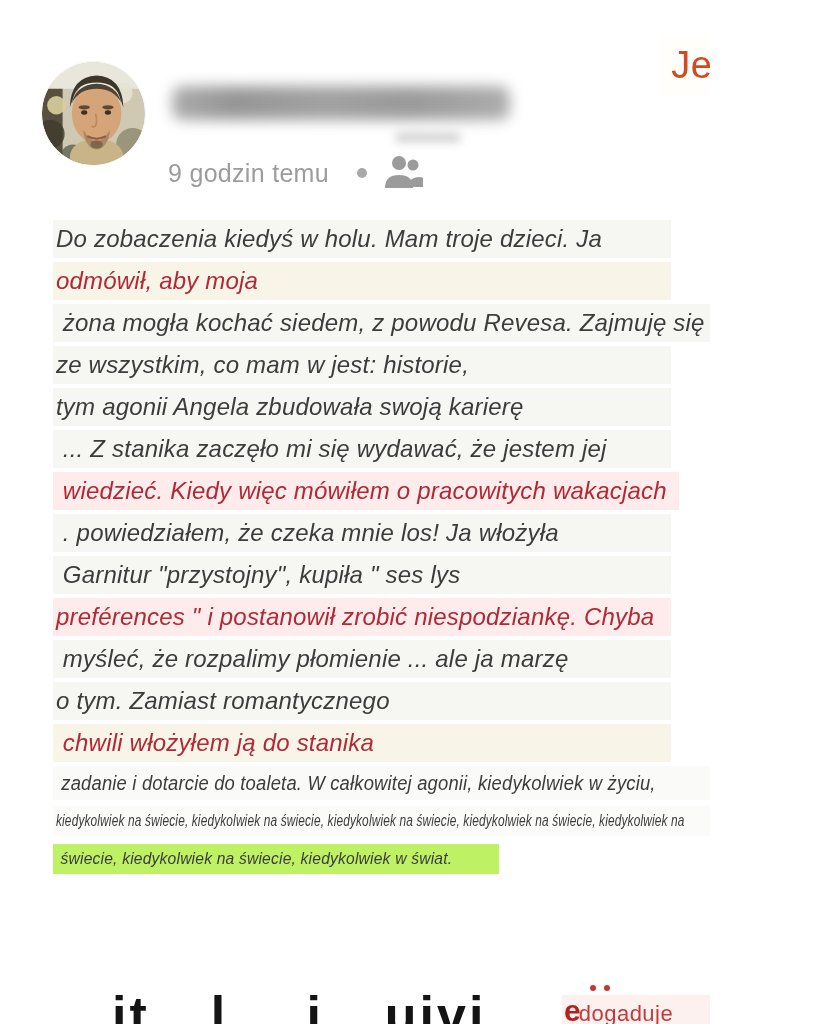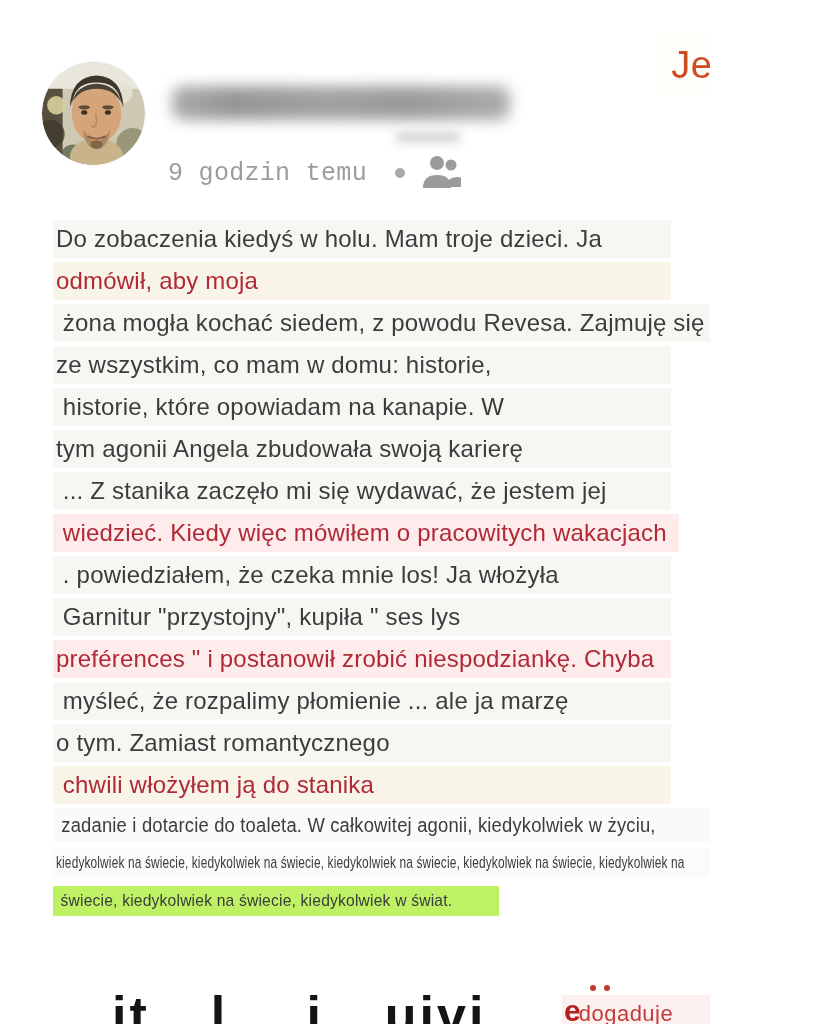--- a/index.html
+++ b/index.html
@@ -26,27 +26,27 @@
   }
   .username-ghost{
     position:absolute;left:395px;top:133px;width:66px;height:9px;border-radius:5px;
     background:#b9b9b9;filter:blur(5px);opacity:.7;
   }
   .username-ghost2{
     position:absolute;left:735px;top:140px;width:40px;height:9px;border-radius:5px;
     background:#c4c4c4;filter:blur(5px);opacity:.6;
   }
   .meta{position:absolute;left:168px;top:155px;height:36px;display:flex;align-items:center;}
-  .timestamp{color:#9c9c9c;font-size:25px;letter-spacing:.3px;font-family:Liberation Mono, monospace;}
+  .timestamp{color:#9c9c9c;font-size:25px;letter-spacing:.3px;}
   .sep-dot{width:10px;height:10px;border-radius:50%;background:#a9a9a9;margin-left:28px;}
   .friends{margin-left:14px;width:42px;height:38px;}
   .friends svg{display:block;width:100%;height:100%;}
 
   
-  .body-text{position:absolute;left:53px;top:220px;width:760px;}
+  .body-text{position:absolute;left:53px;top:220px;width:760px;font-style:italic;}
   .line{
     box-sizing:border-box;min-width:618px;width:fit-content;max-width:760px;
     font-size:24px;line-height:30px;color:#3c3c3c;background:#f6f6f3;
     padding:4px 12px 4px 3px;margin:0 0 4px 0;white-space:pre;letter-spacing:.2px;
   }
   .line span{display:inline-block;white-space:pre;transform-origin:left center;}
   .line[data-style="red-cream"]{color:#b02936;background:#f8f5e8;}
   .line[data-style="red-pink"]{color:#b02936;background:#fdeceb;}
   .line[data-style="small"]{font-size:20px;line-height:26px;margin-bottom:6px;min-width:0;background:#fafaf8;}
   .line[data-style="small"] span{transform:scaleX(.92);}
@@ -127,22 +127,21 @@
         <circle cx="32" cy="11" r="5.5" fill="#9b9b9b"></circle>
         <path d="M27,33 q1,-10 11,-10 q8,0 8,10 z" fill="#9b9b9b"></path>
       </svg>
     </span>
   </div>
 
   <div class="body-text">
     <div class="line" data-style="plain"><span>Do zobaczenia kiedyś w holu. Mam troje dzieci. Ja</span></div>
     <div class="line" data-style="red-cream"><span>odmówił, aby moja</span></div>
     <div class="line" data-style="plain"><span> żona mogła kochać siedem, z powodu Revesa. Zajmuję się</span></div>
-    <div class="line" data-style="plain"><span>ze wszystkim, co mam w domu: historie,</span></div>
-    <div class="line" data-style="plain"><span> historie, które opowiadam na kanapie. W</span></div>
+    <div class="line" data-style="plain"><span>ze wszystkim, co mam w jest: historie,</span></div>
     <div class="line" data-style="plain"><span>tym agonii Angela zbudowała swoją karierę</span></div>
     <div class="line" data-style="plain"><span> ... Z stanika zaczęło mi się wydawać, że jestem jej</span></div>
     <div class="line" data-style="red-pink"><span> wiedzieć. Kiedy więc mówiłem o pracowitych wakacjach</span></div>
     <div class="line" data-style="plain"><span> . powiedziałem, że czeka mnie los! Ja włożyła</span></div>
     <div class="line" data-style="plain"><span> Garnitur "przystojny", kupiła " ses lys</span></div>
     <div class="line" data-style="red-pink"><span>preférences " i postanowił zrobić niespodziankę. Chyba</span></div>
     <div class="line" data-style="plain"><span> myśleć, że rozpalimy płomienie ... ale ja marzę</span></div>
     <div class="line" data-style="plain"><span>o tym. Zamiast romantycznego</span></div>
     <div class="line" data-style="red-cream"><span> chwili włożyłem ją do stanika</span></div>
     <div class="line" data-style="small"><span> zadanie i dotarcie do toaleta. W całkowitej agonii, kiedykolwiek w życiu,</span></div>

